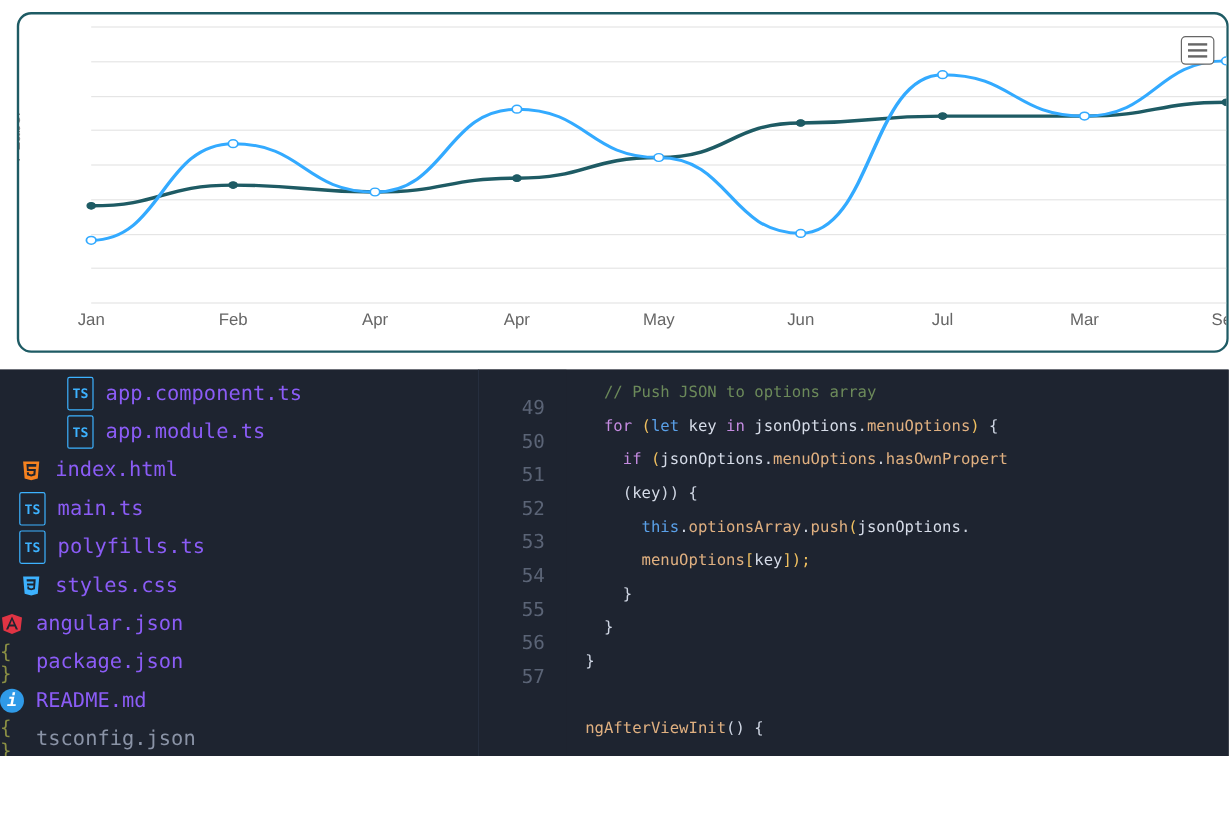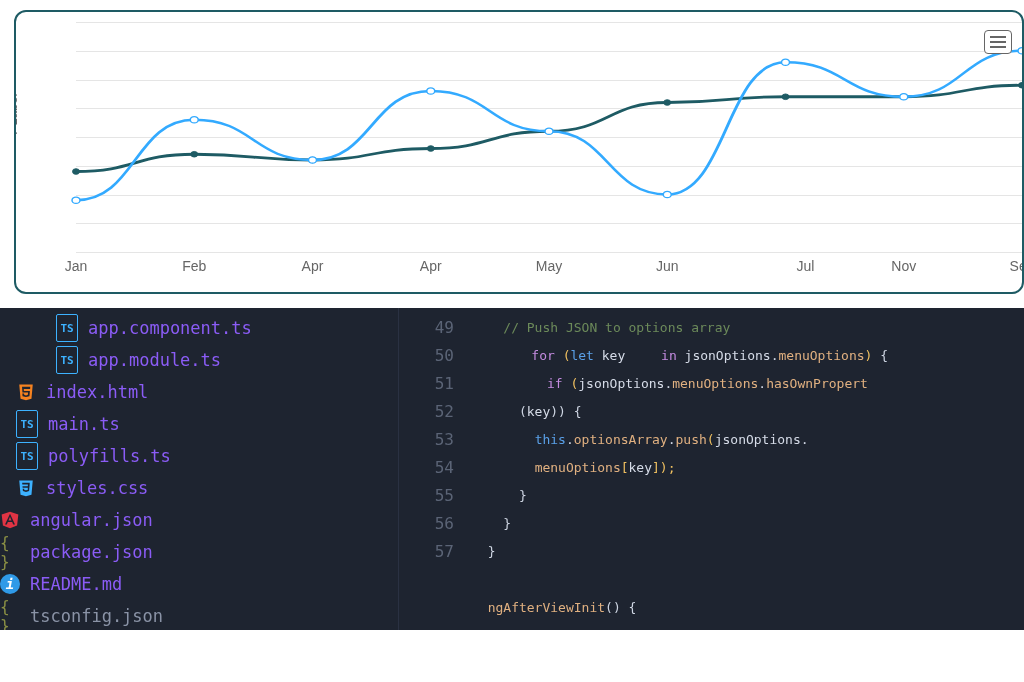--- a/index.html
+++ b/index.html
@@ -111,38 +111,38 @@
     display: flex;
     background: #1e2430;
     overflow: hidden;
   }
   .gutter {
     width: 74px;
     background: #1e2430;
     color: #5b6476;
     text-align: right;
     padding-right: 18px;
-    padding-top: 6px;
+    padding-top: 18px;
     font-size: 16px;
     line-height: 28px;
     border-left: 1px solid #2a3142;
   }
   .code {
     flex: 1;
     padding-top: 6px;
     font-size: 13px;
     line-height: 28px;
     color: #cfd6e3;
     white-space: pre;
     overflow: hidden;
   }
   .cline { display: block; height: 28px; }
   .tok-cmt { color: #6c8a5a; }
   .tok-kw  { color: #5aa0e8; }
-  .tok-kw2 { color: #c48be0; margin-left: 28px; }
+  .tok-kw2 { color: #c48be0; }
   .tok-var { color: #d6dce8; }
   .tok-prop{ color: #e0b080; }
   .tok-fn  { color: #e0b080; }
   .tok-br  { color: #f0c060; }
   .tok-this{ color: #5aa0e8; }
 </style>
 </head>
 <body>
 
 <div class="chart-wrap">
@@ -187,22 +187,22 @@
           <circle cx="948" cy="35.75" r="4" class="pt2"></circle>
         </svg>
       </div>
     <div class="xlabels">
         <span class="xlabel" style="left: 0%;">Jan</span>
         <span class="xlabel" style="left: 12.5%;">Feb</span>
         <span class="xlabel" style="left: 25%;">Apr</span>
         <span class="xlabel" style="left: 37.5%;">Apr</span>
         <span class="xlabel" style="left: 50%; text-align: right;">May</span>
         <span class="xlabel" style="left: 62.5%;">Jun</span>
-        <span class="xlabel" style="left: 75%; margin-left: 20px;">Jul</span>
-        <span class="xlabel" style="left: 87.5%;">Nov</span>
+        <span class="xlabel" style="left: 75%;">Jul</span>
+        <span class="xlabel" style="left: 87.5%;">Mar</span>
         <span class="xlabel" style="left: 100%;">Sep</span>
       </div>
   </div>
 </div>
 
 <div class="ide">
   <div class="explorer">
       <div class="file-row" data-depth="2">
         <span class="ico ico-ts">TS</span>
         <span class="file-label">app.component.ts</span>

